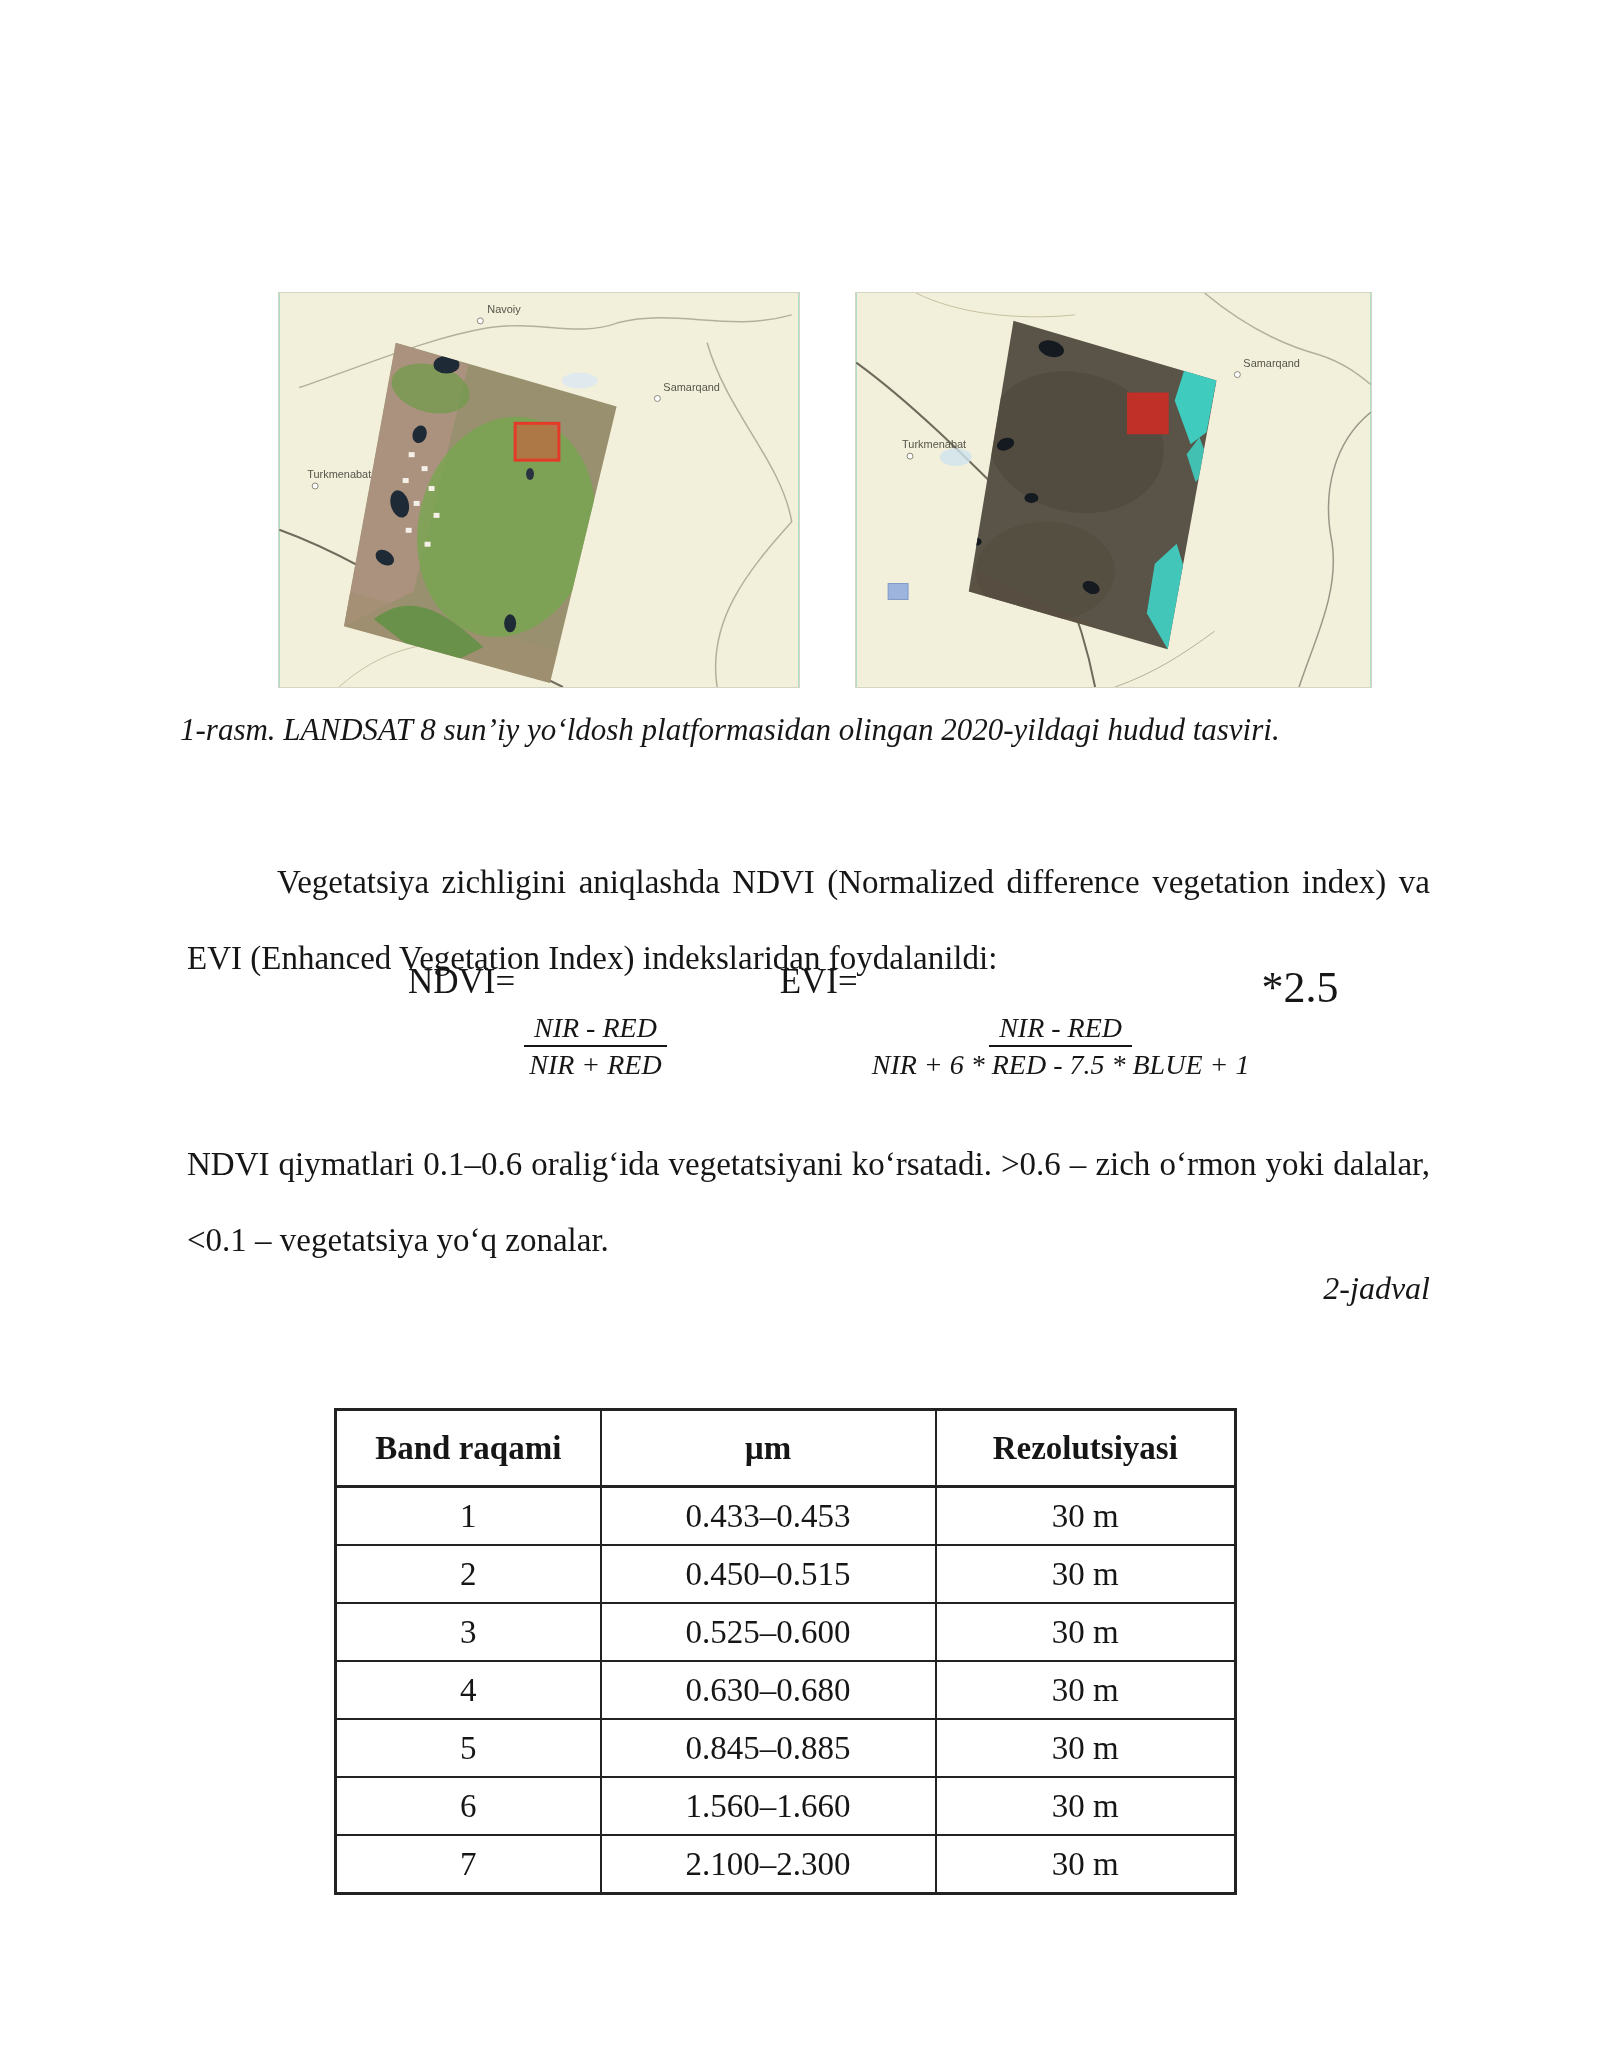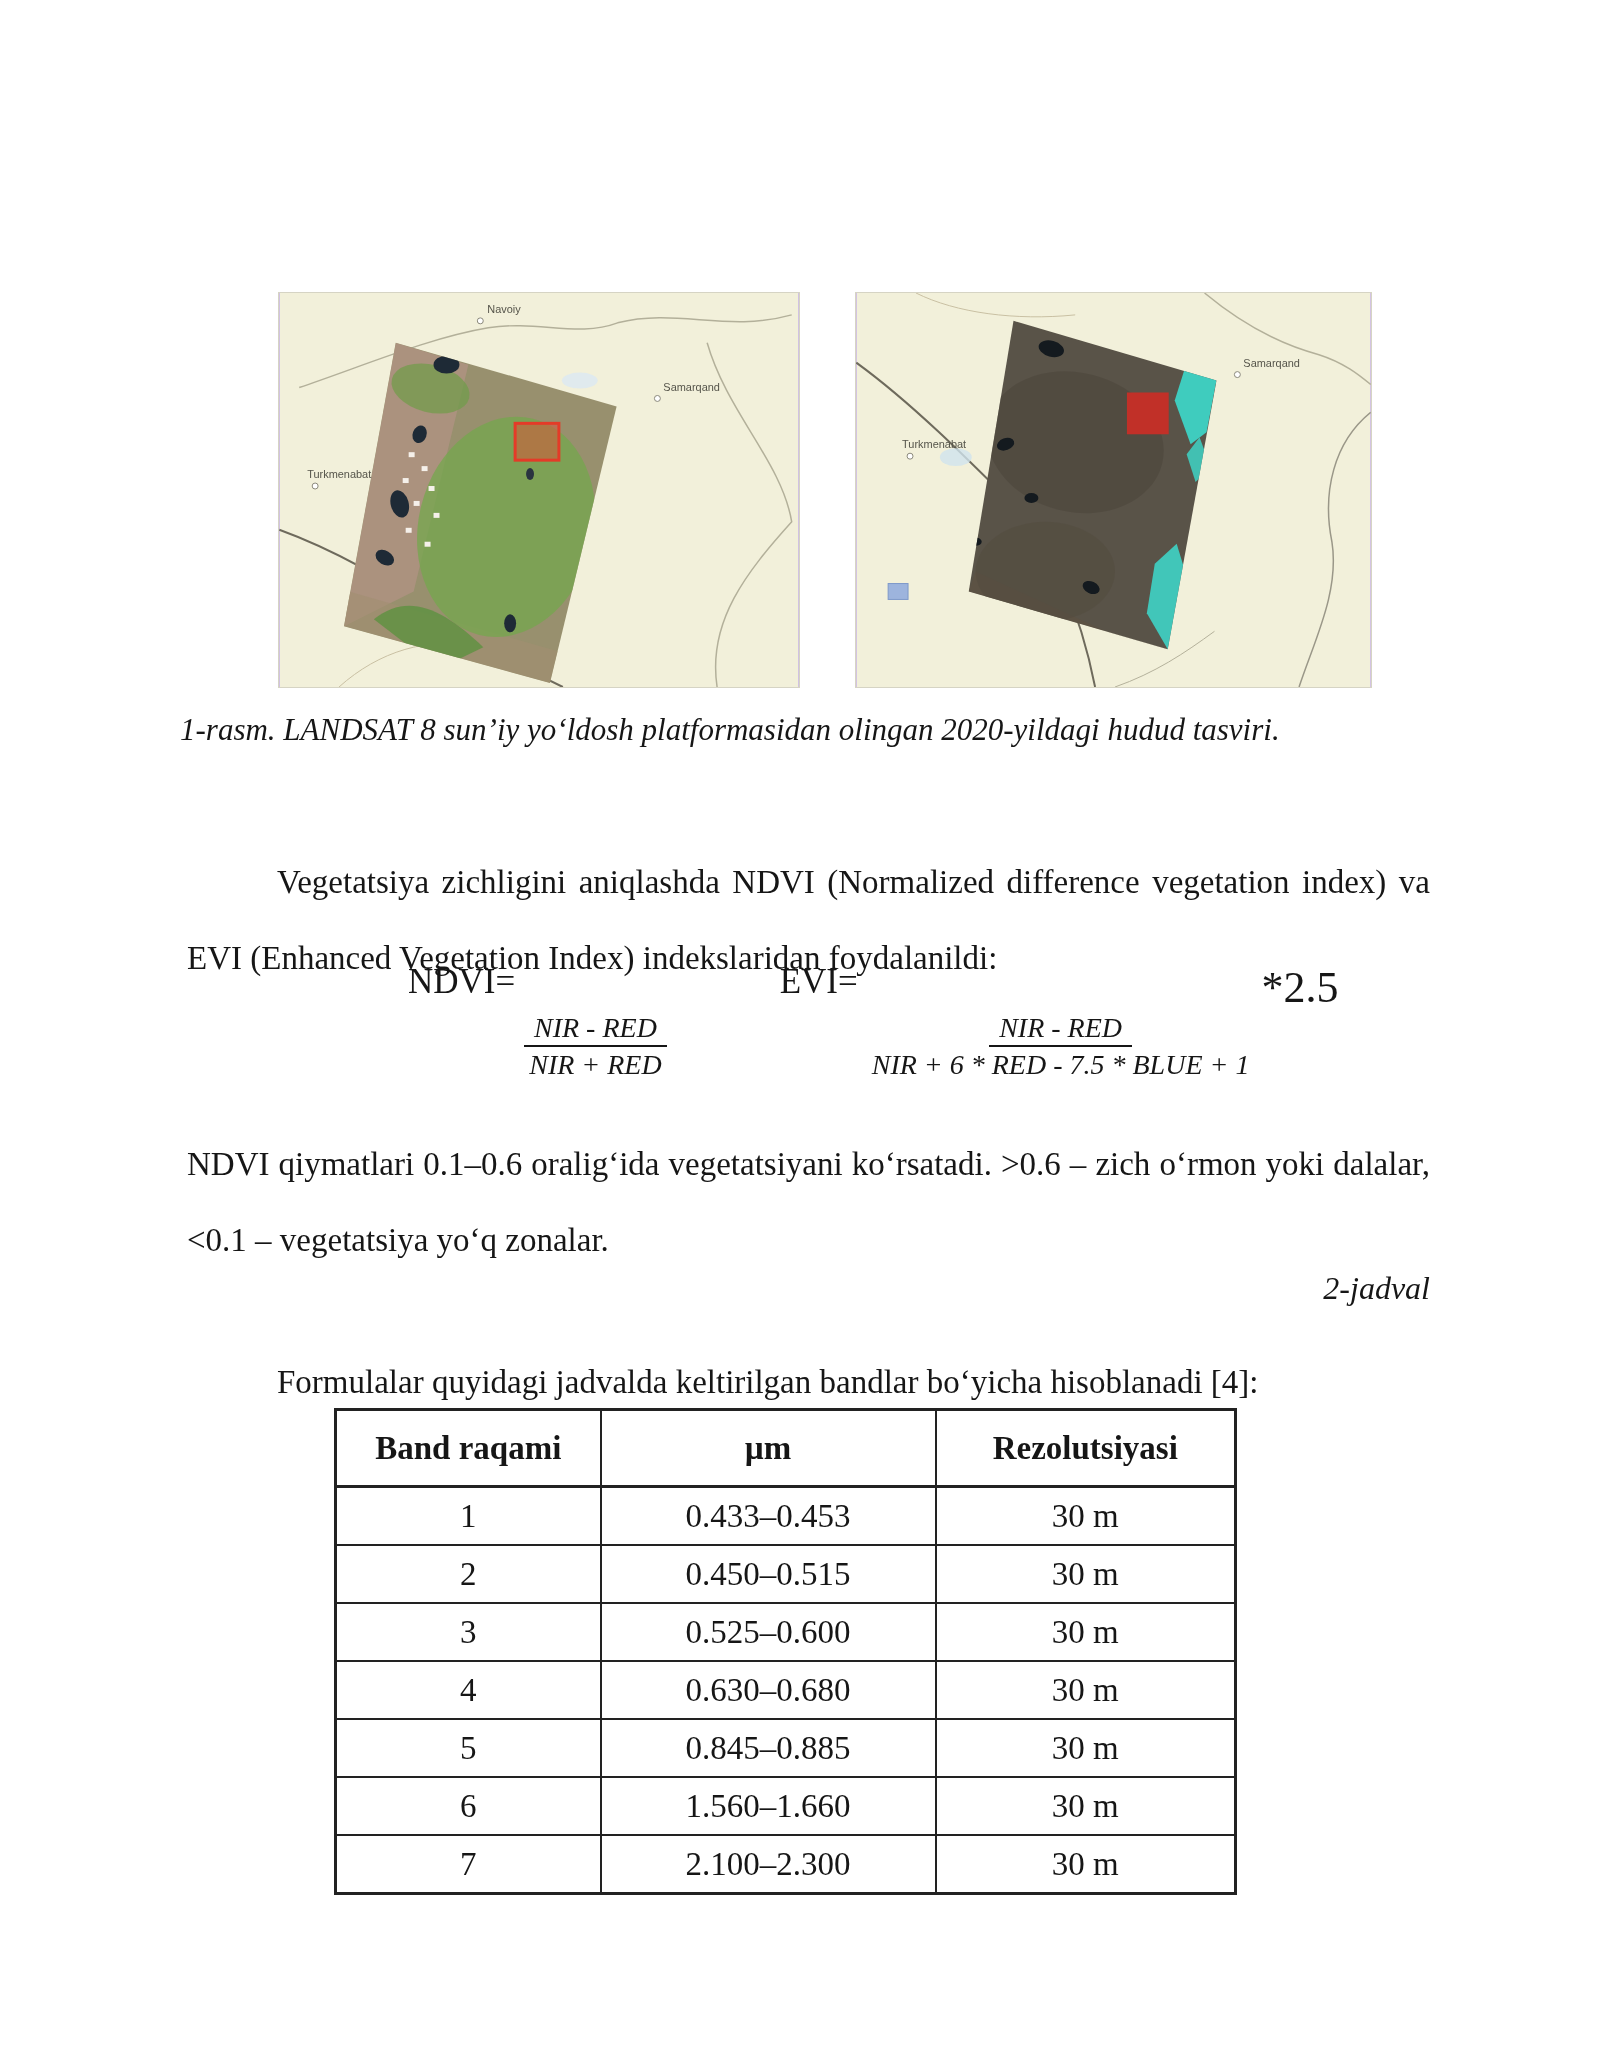--- a/index.html
+++ b/index.html
@@ -8,21 +8,21 @@
 
   
   .top-table{position:absolute;left:185px;top:186px;width:1210px;height:44px;
              display:flex;border:2px solid #1c1c1c;border-top-width:4px;box-sizing:border-box;}
   .tt-cell{box-sizing:border-box;height:100%;display:flex;align-items:center;}
   .tt-c1{width:352px;border-right:2px solid #1c1c1c;}
   .tt-c2{width:528px;border-right:2px solid #1c1c1c;padding-left:18px;font-size:31px;}
   .tt-c3{flex:1;}
 
   
-  .map{position:absolute;top:292px;height:396px;border:1px solid #d6d4c4;box-sizing:border-box;background:#8b5cf6;}
+  .map{position:absolute;top:292px;height:396px;border:1px solid #d6d4c4;box-sizing:border-box;background:#14b8a6;}
   .map-left{left:278px;width:522px;}
   .map-right{left:855px;width:517px;}
   .map svg{display:block;width:100%;height:100%;}
   .map text{font-family:"Liberation Sans","DejaVu Sans",sans-serif;font-size:11px;fill:#55544a;}
 
   .caption{position:absolute;left:180px;top:712px;width:1240px;text-align:left;
            font-style:italic;font-size:31px;}
 
   .heading{position:absolute;left:187px;top:782px;width:1243px;font-weight:bold;font-size:33px;text-indent:90px;}
 
@@ -165,21 +165,20 @@
         <span class="den">NIR + 6 * RED - 7.5 * BLUE + 1</span>
       </span>
       <span class="f-suffix">*2.5</span>
     </div>
   </div>
 
   <div class="para para2">NDVI qiymatlari 0.1–0.6 oralig‘ida vegetatsiyani ko‘rsatadi. &gt;0.6 – zich o‘rmon yoki dalalar, &lt;0.1 – vegetatsiya yo‘q zonalar.</div>
 
   <div class="table-label">2-jadval</div>
 
-  <div class="para para3">Formulalar quyidagi jadvalda keltirilgan bandlar bo‘yicha hisoblanadi [4]:</div>
 
   <table class="band-table">
     <colgroup>
         <col class="col-band">
         <col class="col-um">
         <col class="col-rez">
       </colgroup>
     <thead>
       <tr>
         <th>Band raqami</th>

